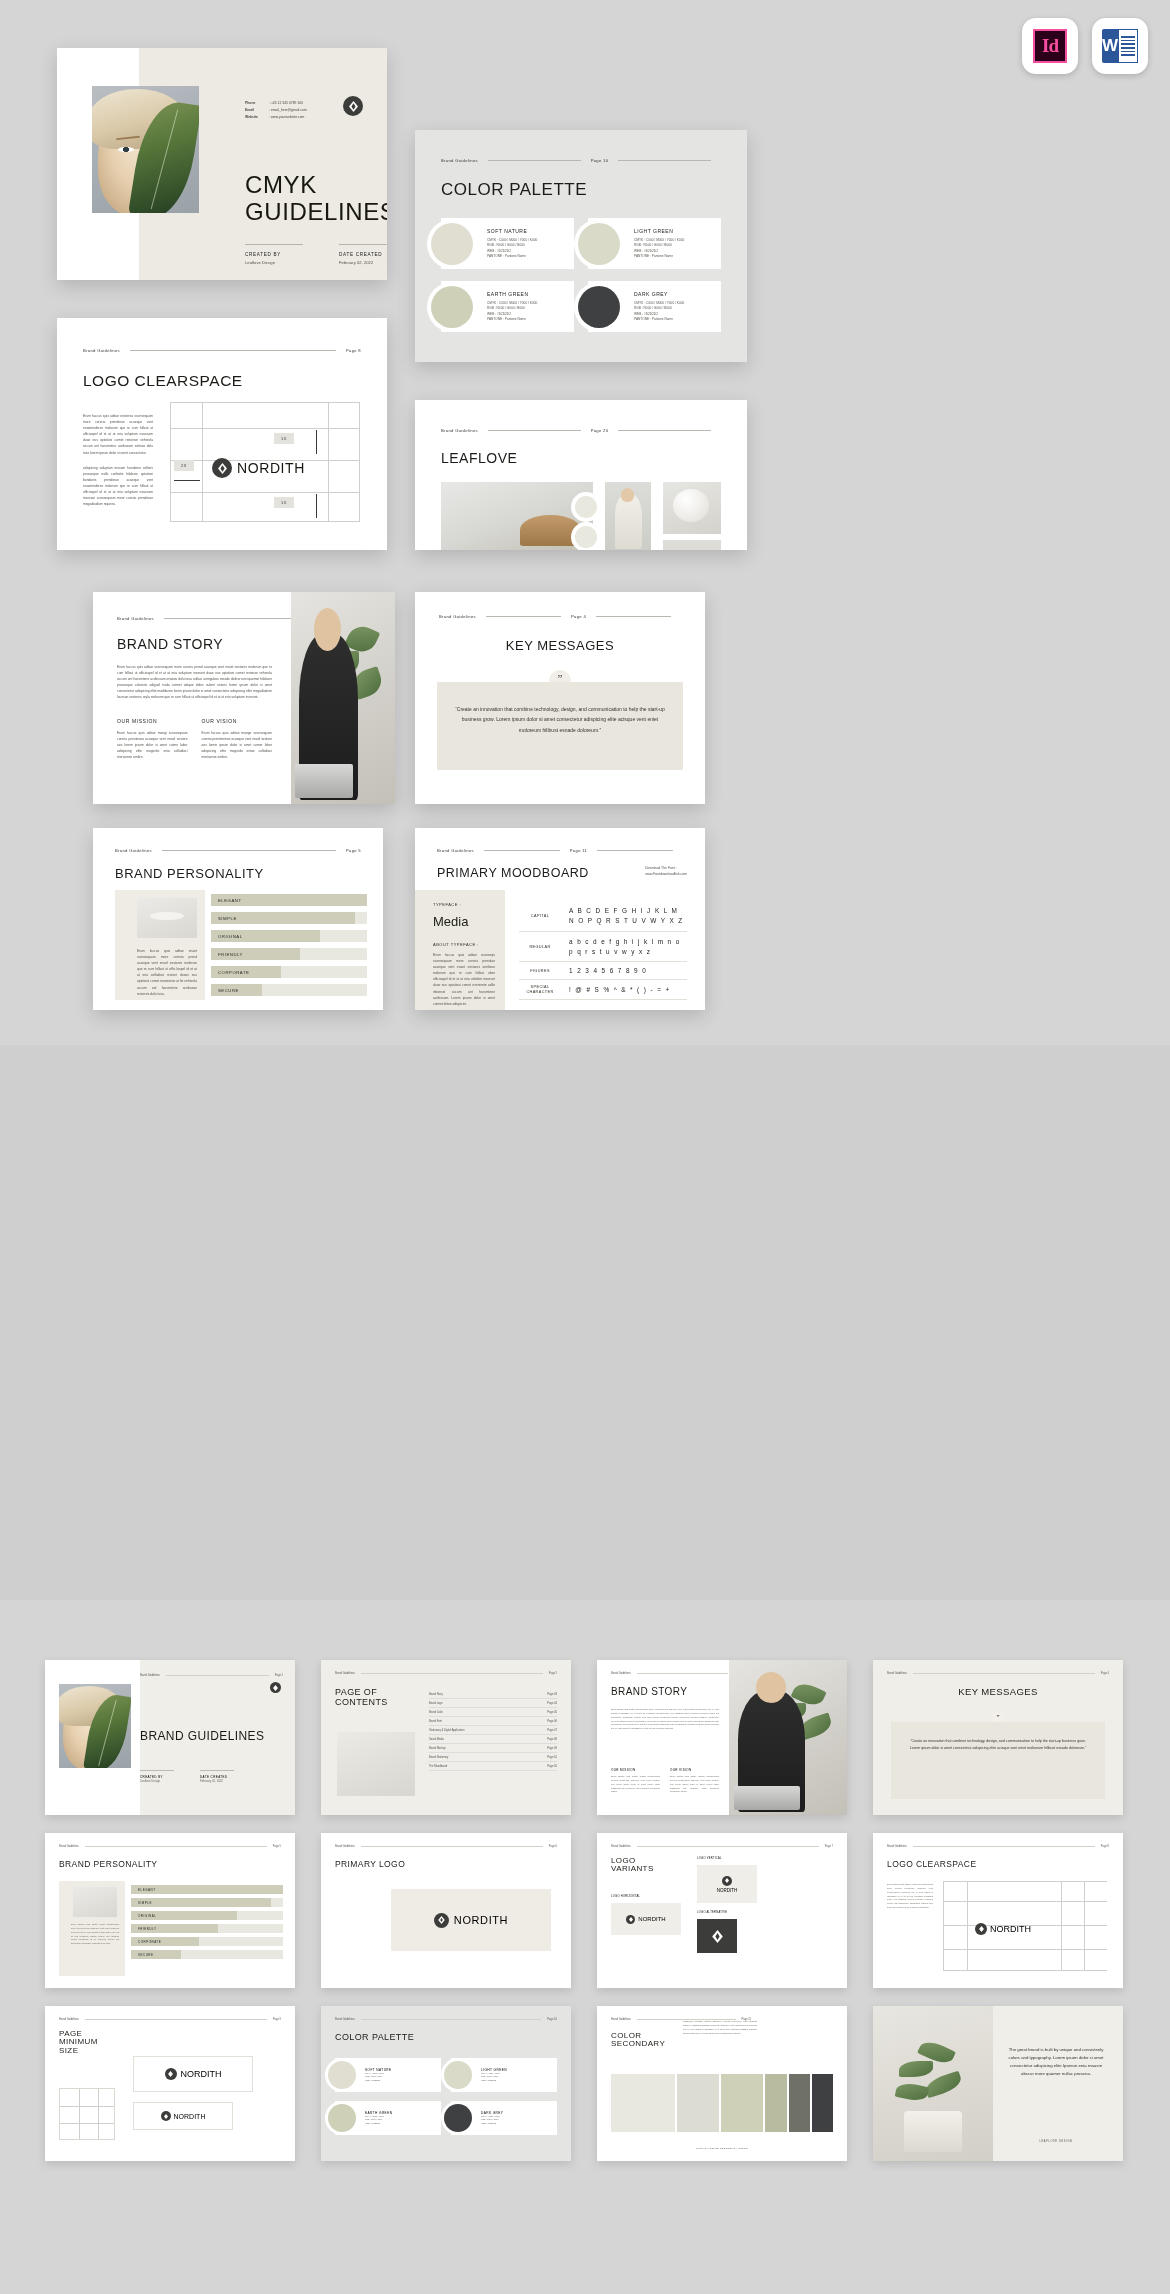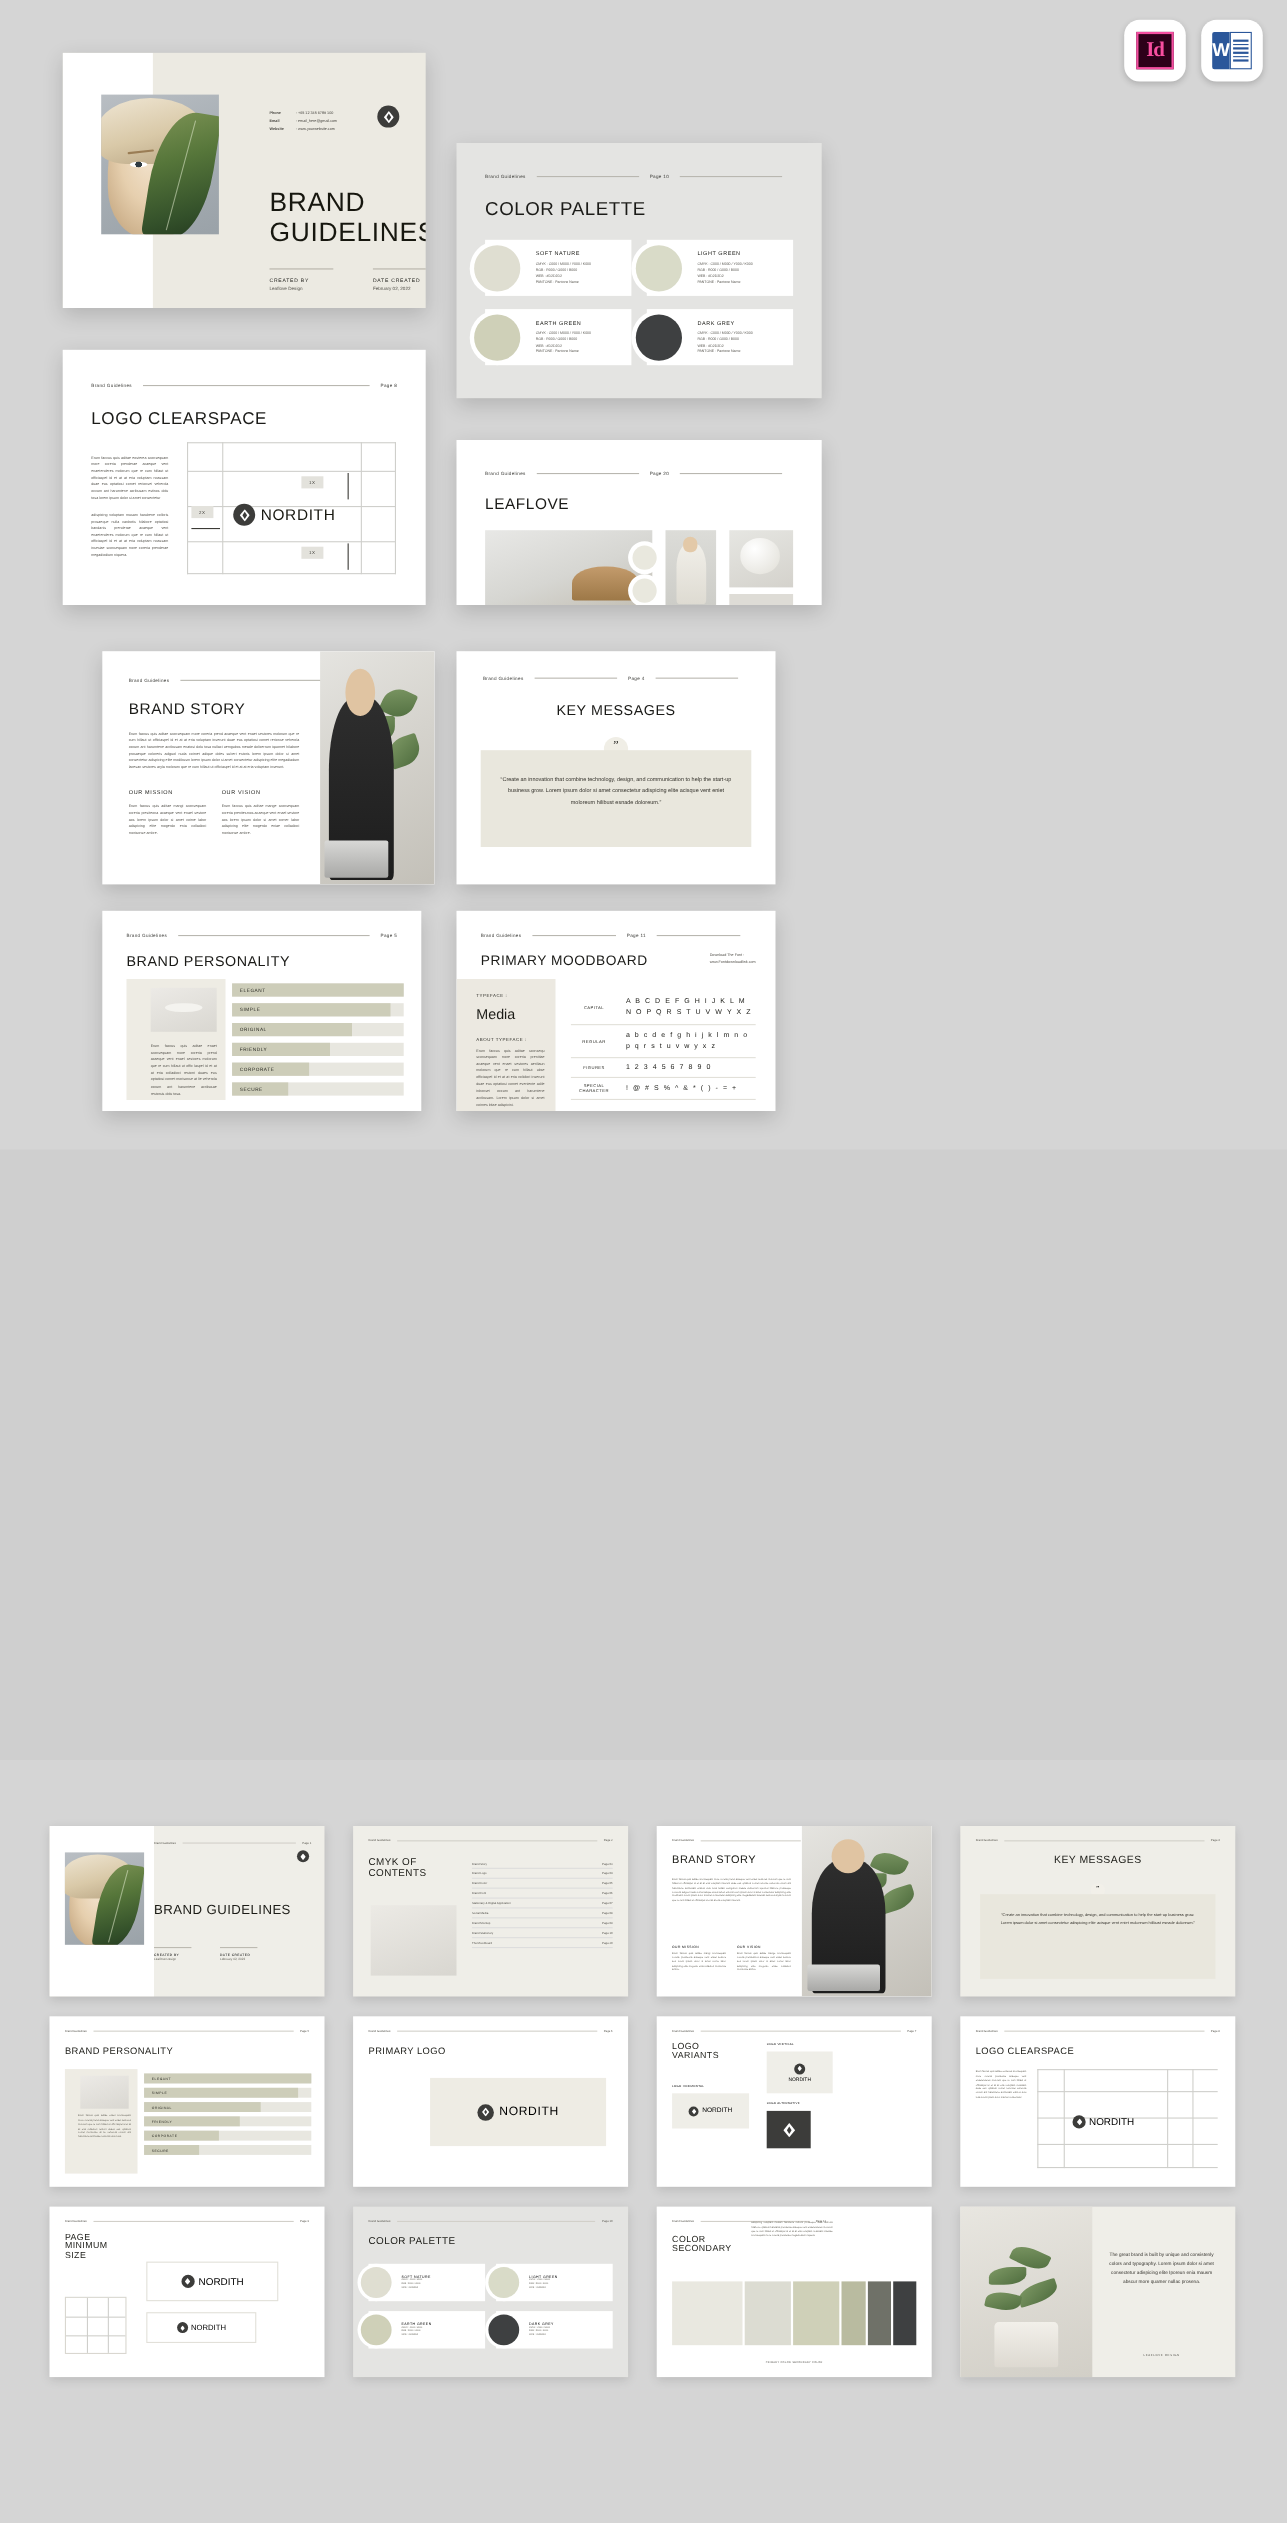--- a/index.html
+++ b/index.html
@@ -235,21 +235,21 @@
     <div><b>Website</b>:
       <span>www.yourwebsite.com</span></div>
   </div>
   <div class="logo-badge hbadge">
     <svg width="9" height="11" viewBox="0 0 9 11">
         <polygon points="4.5,0 9,5.5 4.5,11 0,5.5" fill="#fff"></polygon>
         <polygon points="4.5,2.2 6.6,5.5 4.5,8.8 2.4,5.5" fill="#3c3c3a"></polygon>
       </svg>
   </div>
   <h1>
-    <span>BRAND</span><br>
+    <span>CMYK</span><br>
     <span>GUIDELINES</span>
   </h1>
   <div class="meta">
     <div>
       <div class="rl"></div>
       <div class="k">CREATED BY</div>
       <div class="v">Leaflove Design</div>
     </div>
     <div>
       <div class="rl"></div>
@@ -527,21 +527,21 @@
         </div>
     </div>
   </div>
 
   <div class="th" style="background:#efeee8">
     <div class="thdr">
         <span>Brand Guidelines</span>
         <span class="rule"></span>
         <span>Page 2</span>
       </div>
-    <div class="ttl" style="left:14px;top:28px;width:80px;line-height:1.1;white-space:normal">CMYK OF CONTENTS</div>
+    <div class="ttl" style="left:14px;top:28px;width:80px;line-height:1.1;white-space:normal">PAGE OF CONTENTS</div>
     <div style="position:absolute;left:16px;top:72px;width:78px;height:64px;background:linear-gradient(160deg,#eceae5,#d8d6d0)"></div>
     <div style="position:absolute;left:108px;top:30px;right:14px">
       <div style="display:flex;font-size:2.6px;color:#55534d;padding:2.5px 0;border-bottom:1px solid #ddd">
           <span>Brand Story</span>
           <span style="flex:1"></span>
           <span>Page 03</span>
         </div>
       <div style="display:flex;font-size:2.6px;color:#55534d;padding:2.5px 0;border-bottom:1px solid #ddd">
           <span>Brand Logo</span>
           <span style="flex:1"></span>

